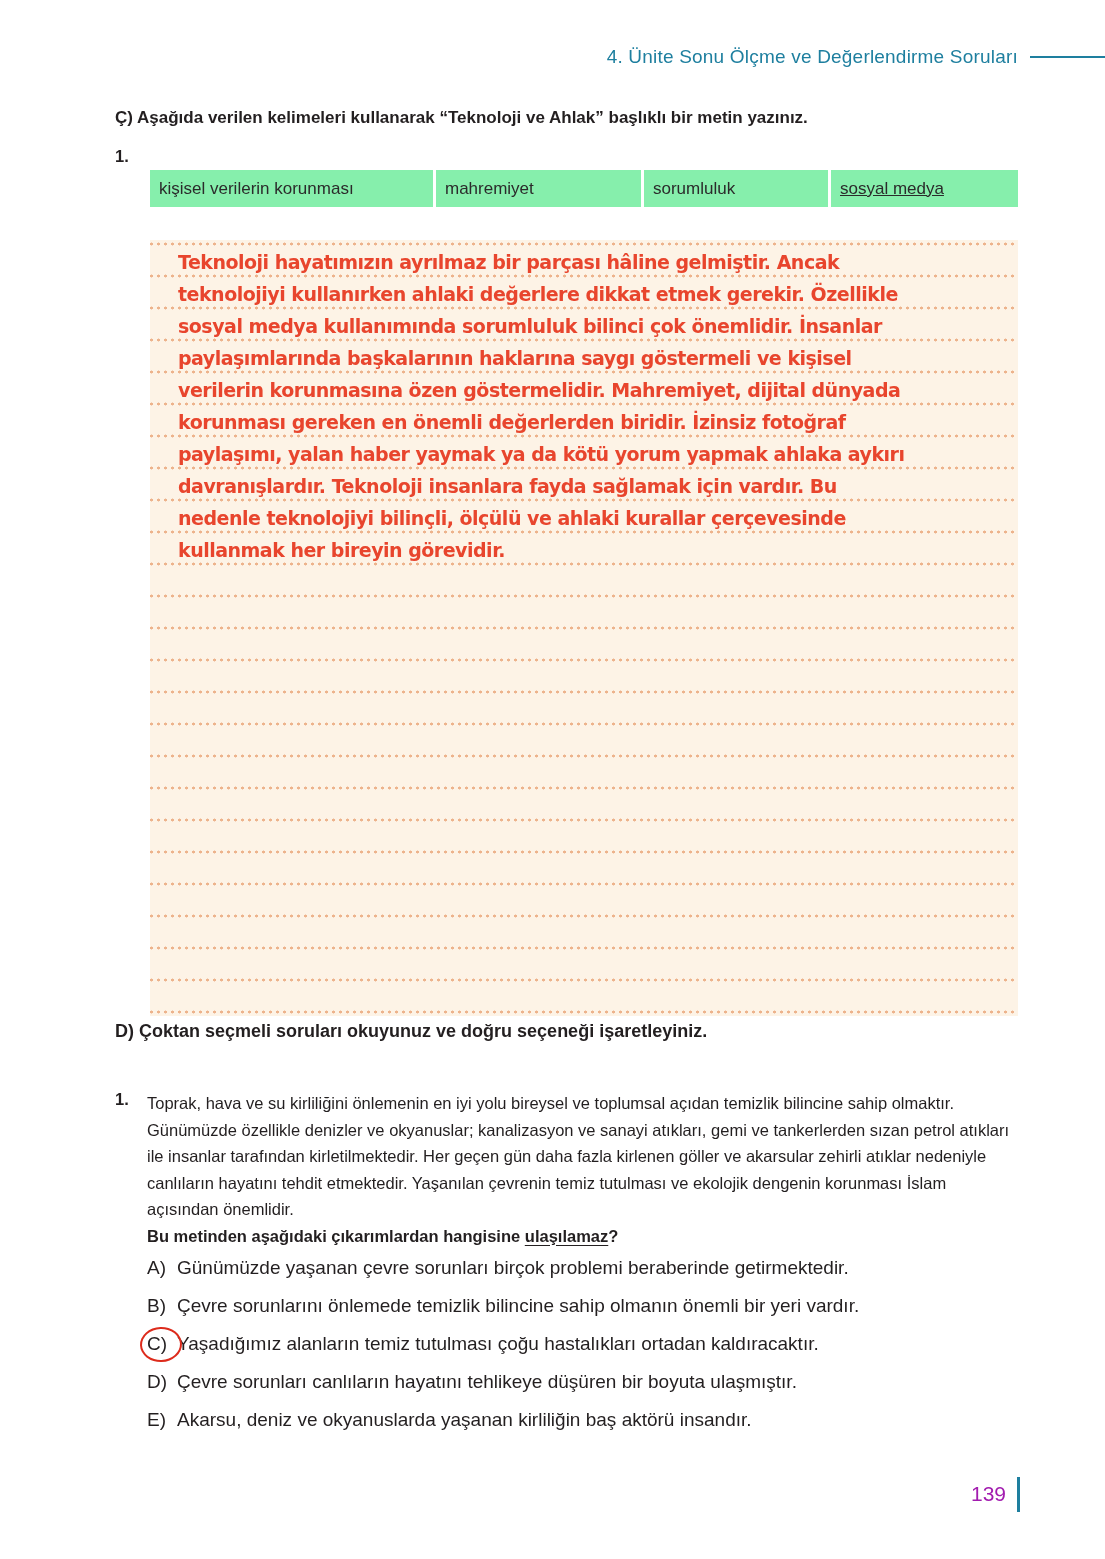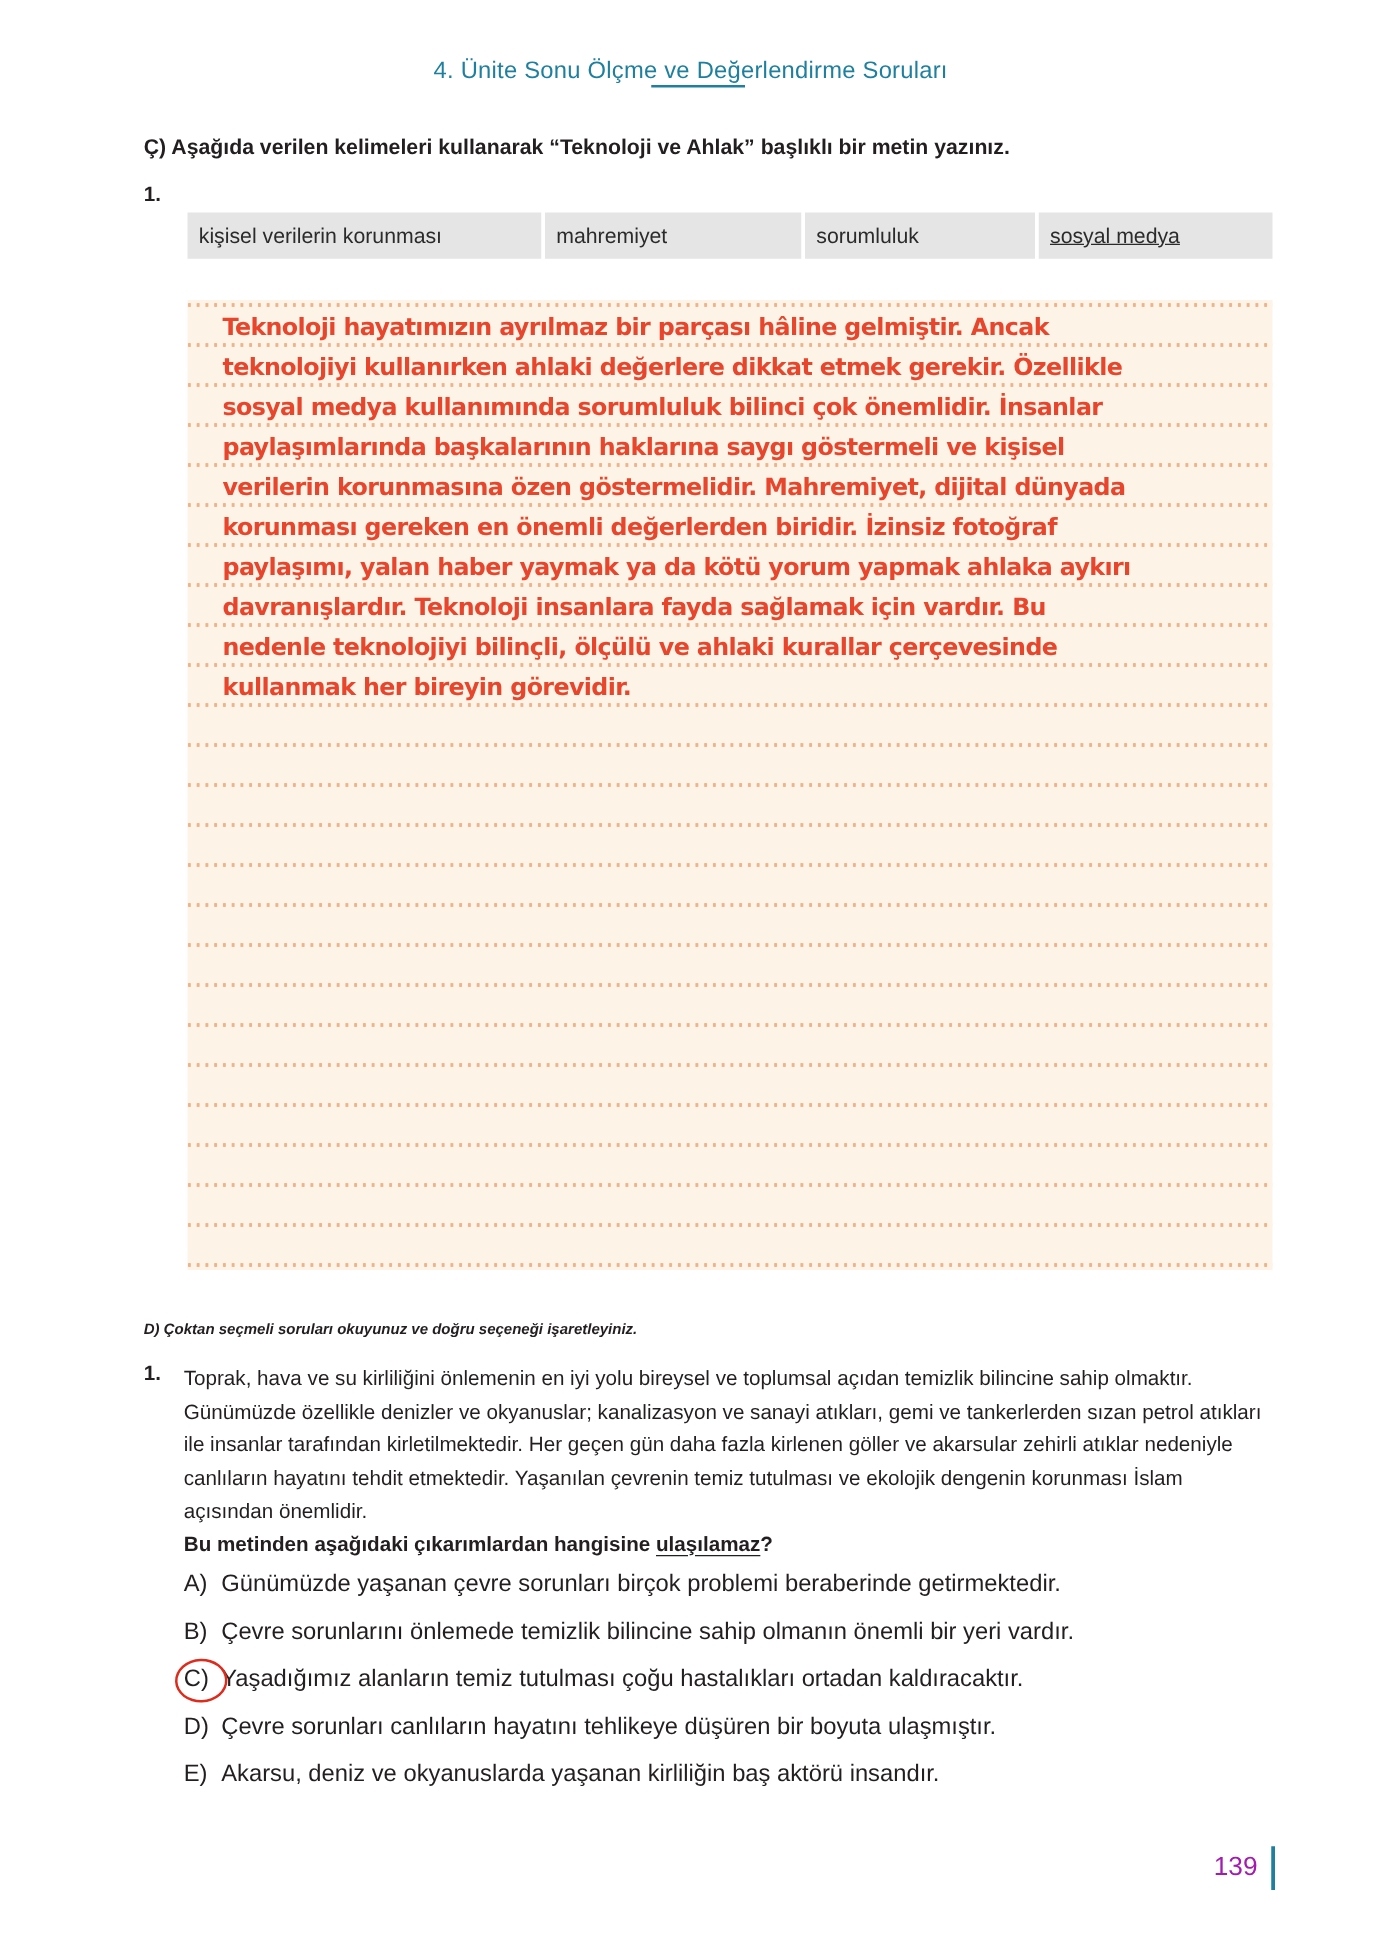--- a/index.html
+++ b/index.html
@@ -2,30 +2,30 @@
 <html><head>
 <meta charset="utf-8">
 <style>
   html,body { margin:0; padding:0; background:#ffffff; }
   .page {
     position:relative; width:1105px; height:1559px; background:#ffffff;
     font-family:"Liberation Sans", sans-serif; color:#231f20; overflow:hidden;
   }
 
   
-  .header { position:absolute; top:46px; left:0; right:0; display:flex; justify-content:flex-end; align-items:center;flex-direction:column; }
+  .header { position:absolute; top:46px; left:0; right:0; display:flex; justify-content:flex-end; align-items:center; }
   .header-title { color:#1e7f9f; font-size:19px; letter-spacing:0.2px; }
   .header-rule { width:75px; height:2px; background:#1e7f9f; margin-left:12px; }
 
   
   .qc-heading { position:absolute; top:108px; left:115px; width:910px; font-weight:bold; font-size:17px; }
   .qc-number  { position:absolute; top:147px; left:115px; font-weight:bold; font-size:16.5px; }
 
   .wordbank { position:absolute; top:170px; left:150px; width:868px; height:37px; display:flex; gap:3px; }
-  .wb-cell { background:#e5e5e5; display:flex; align-items:center; padding-left:9px; font-size:17px; color:#2b2b2b; box-sizing:border-box; }
+  .wb-cell { background:#86efac; display:flex; align-items:center; padding-left:9px; font-size:17px; color:#2b2b2b; box-sizing:border-box; }
   .wb-cell:nth-child(1){ width:283px; }
   .wb-cell:nth-child(2){ width:205px; }
   .wb-cell:nth-child(3){ width:184px; }
   .wb-cell:nth-child(4){ flex:1;text-decoration:underline; }
 
   
   .writing-area {
     position:absolute; top:240px; left:150px; width:868px; height:776px;
     background-color:#fdf3e6;
     background-image:radial-gradient(circle, #edb38c 1.4px, rgba(0,0,0,0) 1.6px);
@@ -34,21 +34,21 @@
     overflow:hidden;
   }
   .hand-lines { position:absolute; top:6px; left:28px; right:14px; }
   .hand-line {
     height:32px; line-height:32px; white-space:nowrap;
     font-family:"DejaVu Sans", sans-serif; font-weight:700; font-size:19px;
     letter-spacing:-0.5px; color:#e8452d;
   }
 
   
-  .qd-heading { position:absolute; top:1056px; left:115px; width:910px; font-weight:bold; font-size:12px;font-style:italic; }
+  .qd-heading { position:absolute; top:1021px; left:115px; width:910px; font-weight:bold; font-size:18px; }
 
   .question { position:absolute; top:1090px; left:115px; width:903px; }
   .q-number { position:absolute; left:0; top:0; font-weight:bold; font-size:16.5px; }
   .q-body { margin-left:32px; font-size:16.5px; line-height:26.5px; text-align:left; }
   .q-prompt { font-weight:bold; }
   .q-underline { text-decoration:underline; text-underline-offset:3px; }
 
   .options { position:absolute; top:1255px; left:115px; width:903px; }
   .option { position:relative; padding-left:32px; margin-bottom:12px; font-size:19px; line-height:26px; }
   .opt-letter { display:inline-block; width:30px; }

